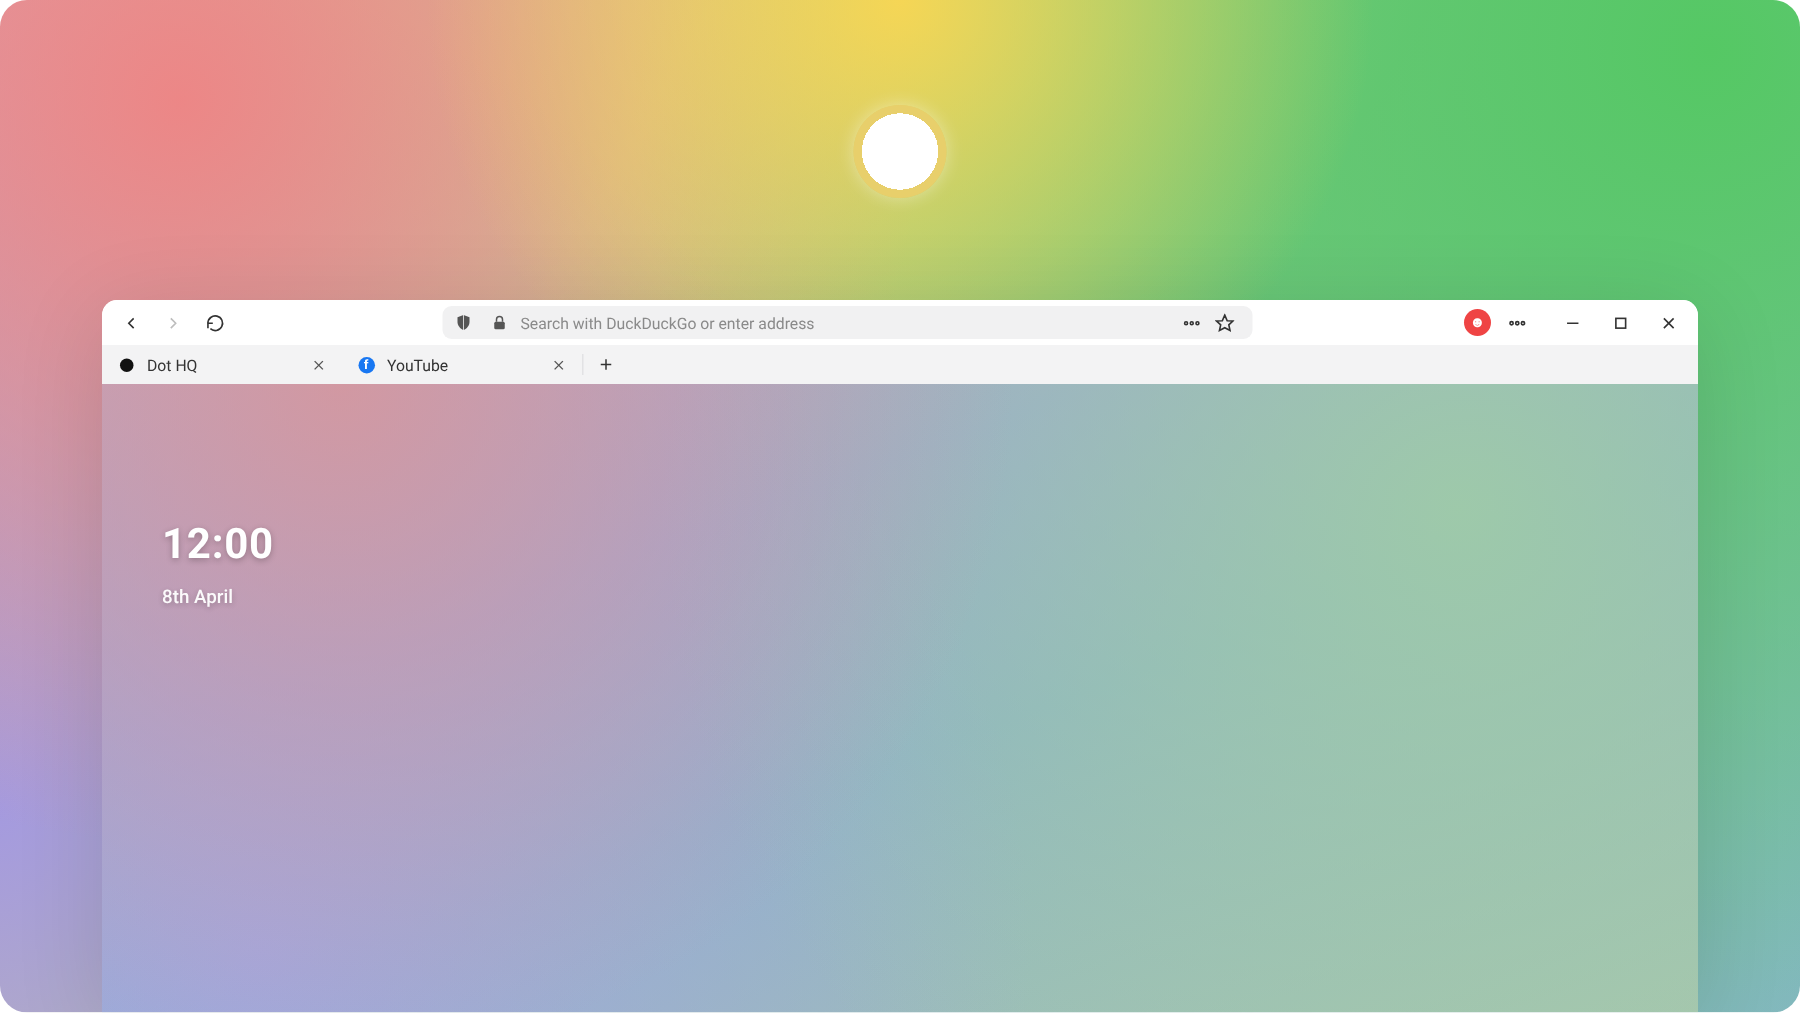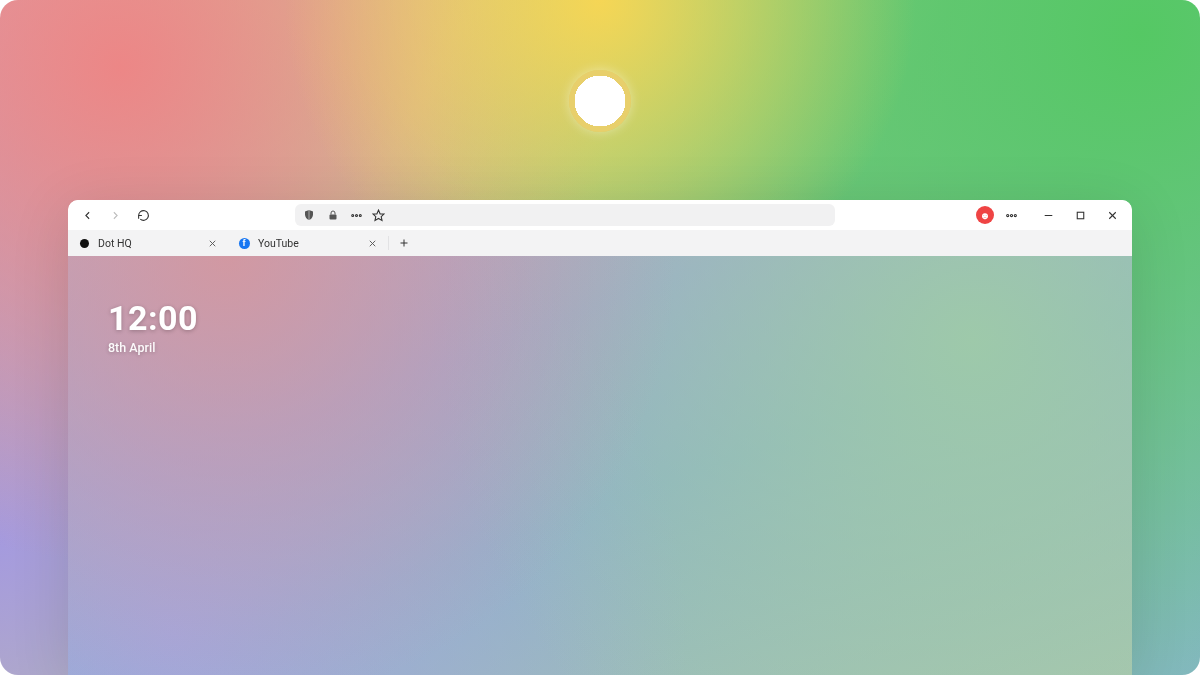--- a/index.html
+++ b/index.html
@@ -79,22 +79,22 @@
     background:
       radial-gradient(circle at 15% 0%, rgba(216,150,155,0.85), rgba(216,150,155,0) 45%),
       radial-gradient(circle at 85% 20%, rgba(160,205,165,0.85), rgba(160,205,165,0) 55%),
       radial-gradient(circle at 10% 90%, rgba(165,165,225,0.85), rgba(165,165,225,0) 50%),
       linear-gradient(160deg, #b8a7c2 0%, #9aa9cf 30%, #8fb4c4 55%, #a6c5b0 100%);
   }
   .clock {
     position:absolute; left:40px; top:42px; color:#fff;
     text-shadow: 0 1px 4px rgba(0,0,0,0.25);
   }
-  .clock .time { font-size:34px; font-weight:700; letter-spacing:0.5px; }
-  .clock .date { font-size:12.5px; font-weight:500; margin-top:2px; opacity:0.95; }
+  .clock .time { font-size:28px; font-weight:700; letter-spacing:0.5px;margin-top:48px; }
+  .clock .date { font-size:12.5px; font-weight:500; margin-top:12px; opacity:0.95; }
 </style>
 </head>
 <body>
 
 <div class="desktop">
   <div class="sun"></div>
 
   <div class="browser">
 
     <div class="toolbar">
@@ -122,20 +122,21 @@
                 <path d="M12 2l8 3v6c0 5-3.5 9.5-8 11-4.5-1.5-8-6-8-11V5l8-3z"></path>
                 <path d="M12 2v20" stroke="#fff" stroke-width="1"></path>
               </svg>
           </span>
           <span class="lock">
             <svg viewBox="0 0 24 24" fill="#555" stroke="none">
                 <rect x="5" y="11" width="14" height="10" rx="2"></rect>
                 <path d="M8 11V8a4 4 0 0 1 8 0v3" fill="none" stroke="#555" stroke-width="2"></path>
               </svg>
           </span>
+          <input type="text" placeholder="Search with DuckDuckGo or enter address" style="">
           <div class="addr-actions">
             <span class="icon-btn" style="width:18px;height:18px;">
               <svg viewBox="0 0 24 24" fill="#555" stroke="none">
                   <circle cx="5" cy="12" r="1.8"></circle>
                   <circle cx="12" cy="12" r="1.8"></circle>
                   <circle cx="19" cy="12" r="1.8"></circle>
                 </svg>
             </span>
             <span class="icon-btn" style="width:18px;height:18px;">
               <svg viewBox="0 0 24 24">

